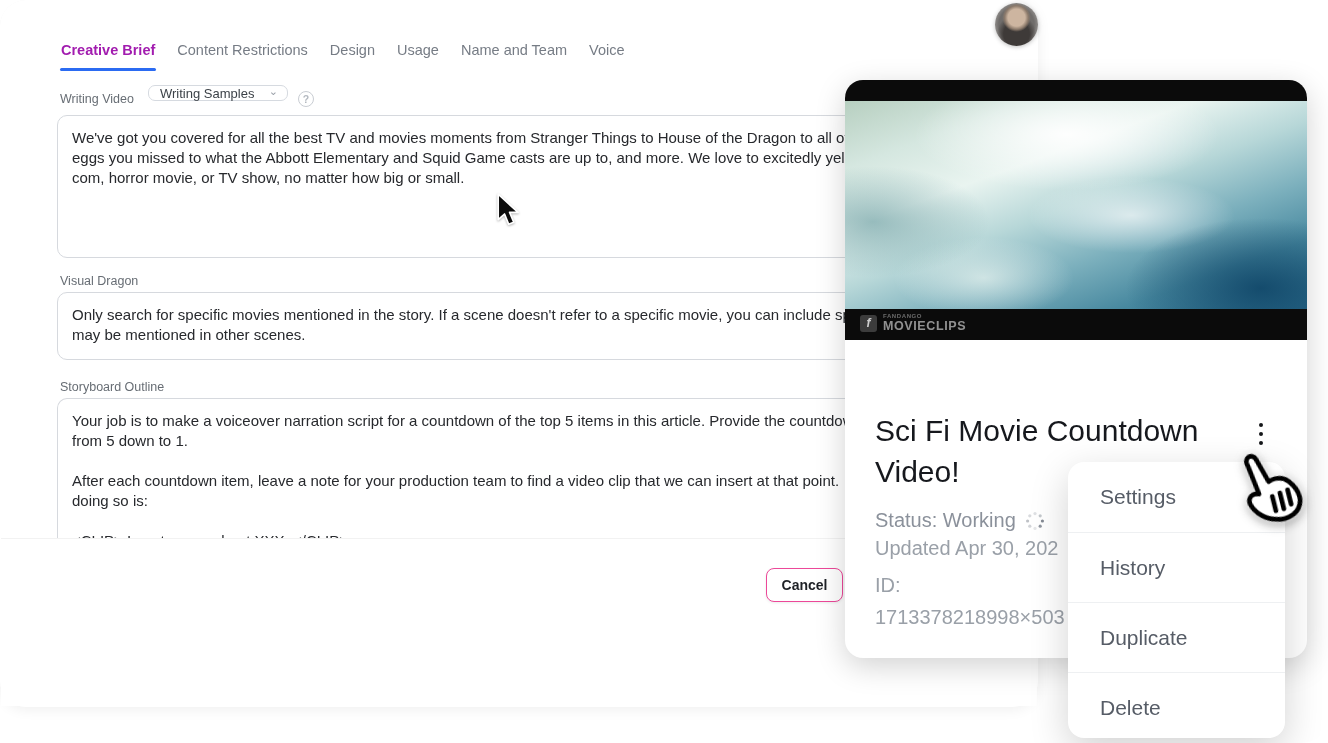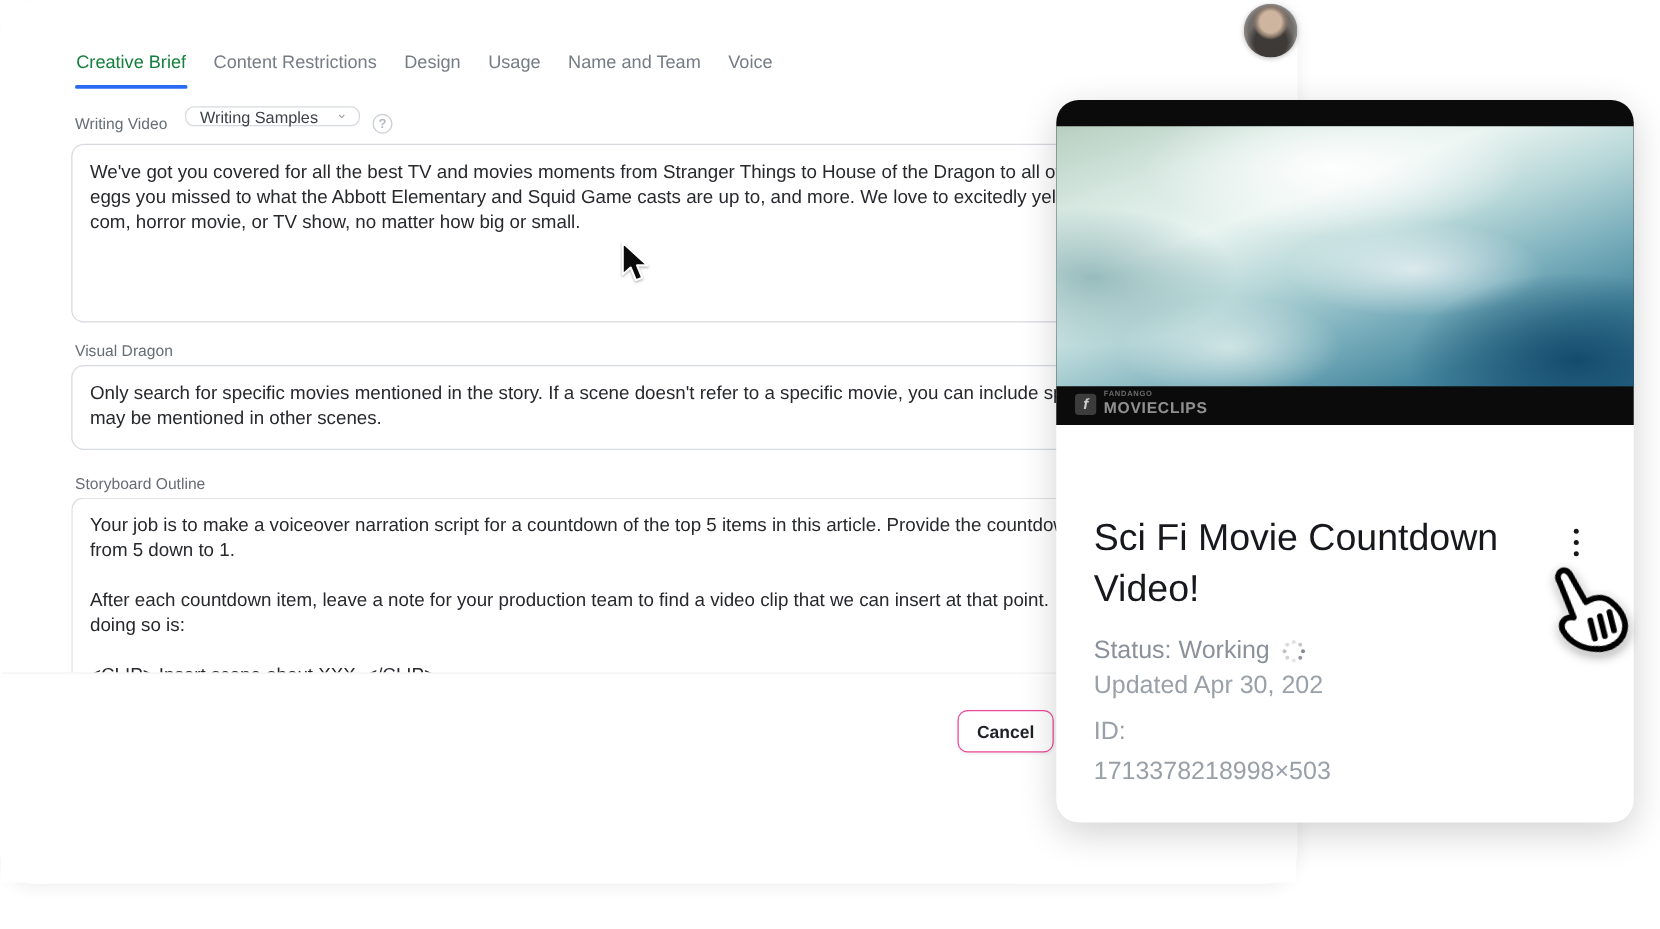--- a/index.html
+++ b/index.html
@@ -14,21 +14,21 @@
   .panel {
     position:absolute; left:0; top:0; width:1038px; height:707px;
     background:#fff; border-radius:26px;
     box-shadow:0 2px 14px rgba(0,0,0,.07);
   }
   .tabs { position:absolute; left:60px; top:40px; display:flex; gap:20px; }
   .tab {
     font-size:14.5px; font-weight:500; color:#767c85; padding:2px 1px 13px;
     position:relative; cursor:pointer; white-space:nowrap;
   }
-  .tab.active { color:#15803d; font-weight:400; }
+  .tab.active { color:#a21caf; font-weight:700; }
   .tab.active::after {
     content:""; position:absolute; left:0; right:0; bottom:0;
     height:3px; border-radius:2px; background:#2b6bf2;
   }
 
   .field-label { position:absolute; font-size:12.5px; font-weight:500; color:#676d74; }
   .ws-label { left:60px; top:92px; }
   .dropdown {
     position:absolute; left:148px; top:85px; width:140px; height:16px;
     border:1px solid #d6dae0; border-radius:7px; background:#fff;
@@ -228,20 +228,26 @@
           <circle cx="4.8" cy="4.8" r="1.6" opacity="0.3"></circle>
         </g>
       </svg>
     </div>
 
     <div class="meta meta-updated">Updated Apr 30, 202</div>
     <div class="meta meta-id">ID:
 1713378218998×503</div>
   </div>
 
+  <div class="menu">
+    <div class="menu-item">Settings</div>
+    <div class="menu-item">History</div>
+    <div class="menu-item">Duplicate</div>
+    <div class="menu-item">Delete</div>
+  </div>
 
   <svg class="hand-cursor" width="82" height="86" viewBox="0 0 60 62">
     <g stroke="#000000" stroke-width="3.4" fill="#ffffff" stroke-linecap="round" stroke-linejoin="round">
       <path d="M21 9 C19 3 26 0 28 6 L33 24 C38 22 44 23 47 27 C51 32 53 38 52 43 C50 51 41 55 32 52 C24 50 18 44 16 37 C15 32 19 29 24 31 Z"></path>
       <path d="M33 35 L33 46" fill="none"></path>
       <path d="M39 34 L39 46" fill="none"></path>
       <path d="M45 33 L45 44" fill="none"></path>
     </g>
   </svg>
 

